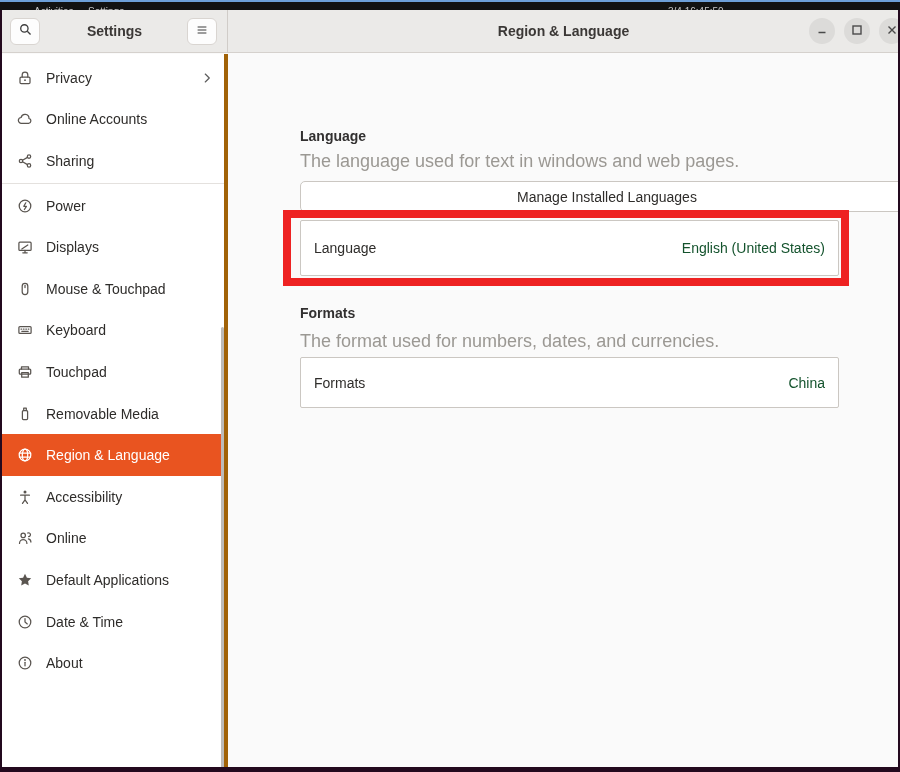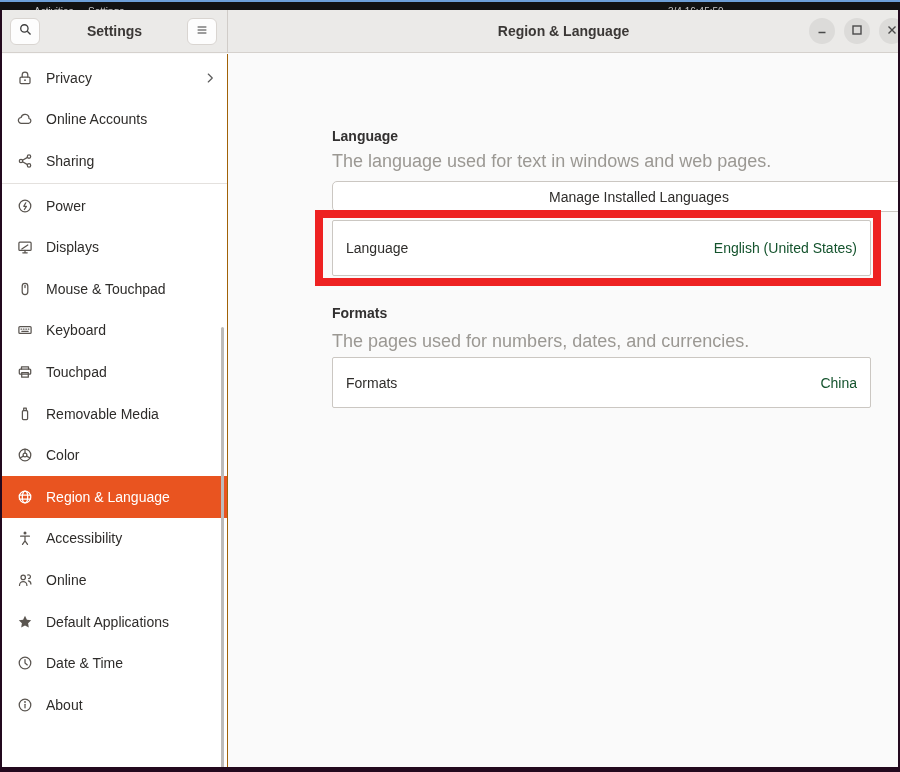--- a/index.html
+++ b/index.html
@@ -54,21 +54,21 @@
   }
   .wc {
     width:26px; height:26px; border-radius:50%; background:#dcdbd9;
     display:flex; align-items:center; justify-content:center; cursor:pointer;
   }
   .wc svg { stroke:#4a4a4a; }
 
   
   .sidebar {
     position:absolute; left:0; top:44px; width:226px; bottom:0;
-    background:#ffffff; border-right:1px solid #a16207; overflow:hidden;
+    background:#ffffff; border-right:4px solid #a16207; overflow:hidden;
   }
   .nav { position:absolute; left:0; right:0; top:3px; }
   .nav-item {
     height:41.6px; display:flex; align-items:center;
     padding:0 10px 0 15px; gap:13px;
     font-size:14px; color:#2e2c2a; cursor:pointer; white-space:nowrap;
   }
   .nav-item .ico { width:16px; height:16px; flex:0 0 16px; color:#5a5550; display:flex; }
   .nav-item svg { width:16px; height:16px; stroke:currentColor; fill:none; stroke-width:1.25; stroke-linecap:round; stroke-linejoin:round; }
   .nav-item svg .fil { fill:currentColor; stroke:none; }
@@ -76,21 +76,21 @@
   .nav-item.selected .ico { color:#ffffff; }
   .nav-sep { height:1px; background:#e4e1de; margin:1px 0; }
   .chev { margin-left:auto; color:#5c5c5c; display:flex; }
   .chev svg { width:14px; height:14px; stroke:currentColor; fill:none; stroke-width:1.4; }
   .v-scrollbar {
     position:absolute; left:219px; top:273px; width:3px; height:479px;
     background:#bdbbb9; border-radius:2px; z-index:5; cursor:pointer;
   }
 
   
-  .main { position:absolute; left:227px; top:44px; right:0; bottom:0; background:#fafafa;margin-left:32px; }
+  .main { position:absolute; left:227px; top:44px; right:0; bottom:0; background:#fafafa; }
 
   .sec-title { position:absolute; font-size:14px; font-weight:bold; color:#323030; }
   .sec-desc  { position:absolute; font-size:18px; color:#9b9893; }
 
   .manage-btn {
     position:absolute; left:71px; top:127px; width:614px; height:31px;
     background:#ffffff; border:1px solid #cbc7c2; border-radius:5px;
     display:flex; align-items:center; justify-content:center;
     font-size:14px; color:#2f2d2b; cursor:pointer;
   }
@@ -271,30 +271,20 @@
       <div class="nav-item">
         <span class="ico">
           <svg viewBox="0 0 16 16">
               <rect x="5.4" y="4.6" width="5.2" height="9" rx="1"></rect>
               <path d="M6.7 4.6V2.2h2.6v2.4"></path>
             </svg>
         </span>
         <span>Removable Media</span>
       </div>
 
-      <div class="nav-item">
-        <span class="ico">
-          <svg viewBox="0 0 16 16">
-              <circle cx="8" cy="8" r="5.8"></circle>
-              <circle cx="8" cy="8" r="1.9"></circle>
-              <path d="M8 2.2v3.9M3 11l3.4-1.9M13 11l-3.4-1.9"></path>
-            </svg>
-        </span>
-        <span>Color</span>
-      </div>
 
       <div class="nav-item selected">
         <span class="ico">
           <svg viewBox="0 0 16 16">
               <circle cx="8" cy="8" r="5.8"></circle>
               <ellipse cx="8" cy="8" rx="2.7" ry="5.8"></ellipse>
               <path d="M2.4 6h11.2M2.4 10h11.2"></path>
             </svg>
         </span>
         <span>Region &amp; Language</span>
@@ -362,21 +352,21 @@
     <div class="manage-btn">Manage Installed Languages</div>
 
     <div class="hl-red"></div>
 
     <div class="setting-row row-lang">
       <span>Language</span>
       <span class="row-val">English (United States)</span>
     </div>
 
     <div class="sec-title t-fmt">Formats</div>
-    <div class="sec-desc d-fmt">The pages used for numbers, dates, and currencies.</div>
+    <div class="sec-desc d-fmt">The format used for numbers, dates, and currencies.</div>
 
     <div class="setting-row row-fmt">
       <span>Formats</span>
       <span class="row-val">China</span>
     </div>
 
   </div>
 </div>
 
 </body></html>

